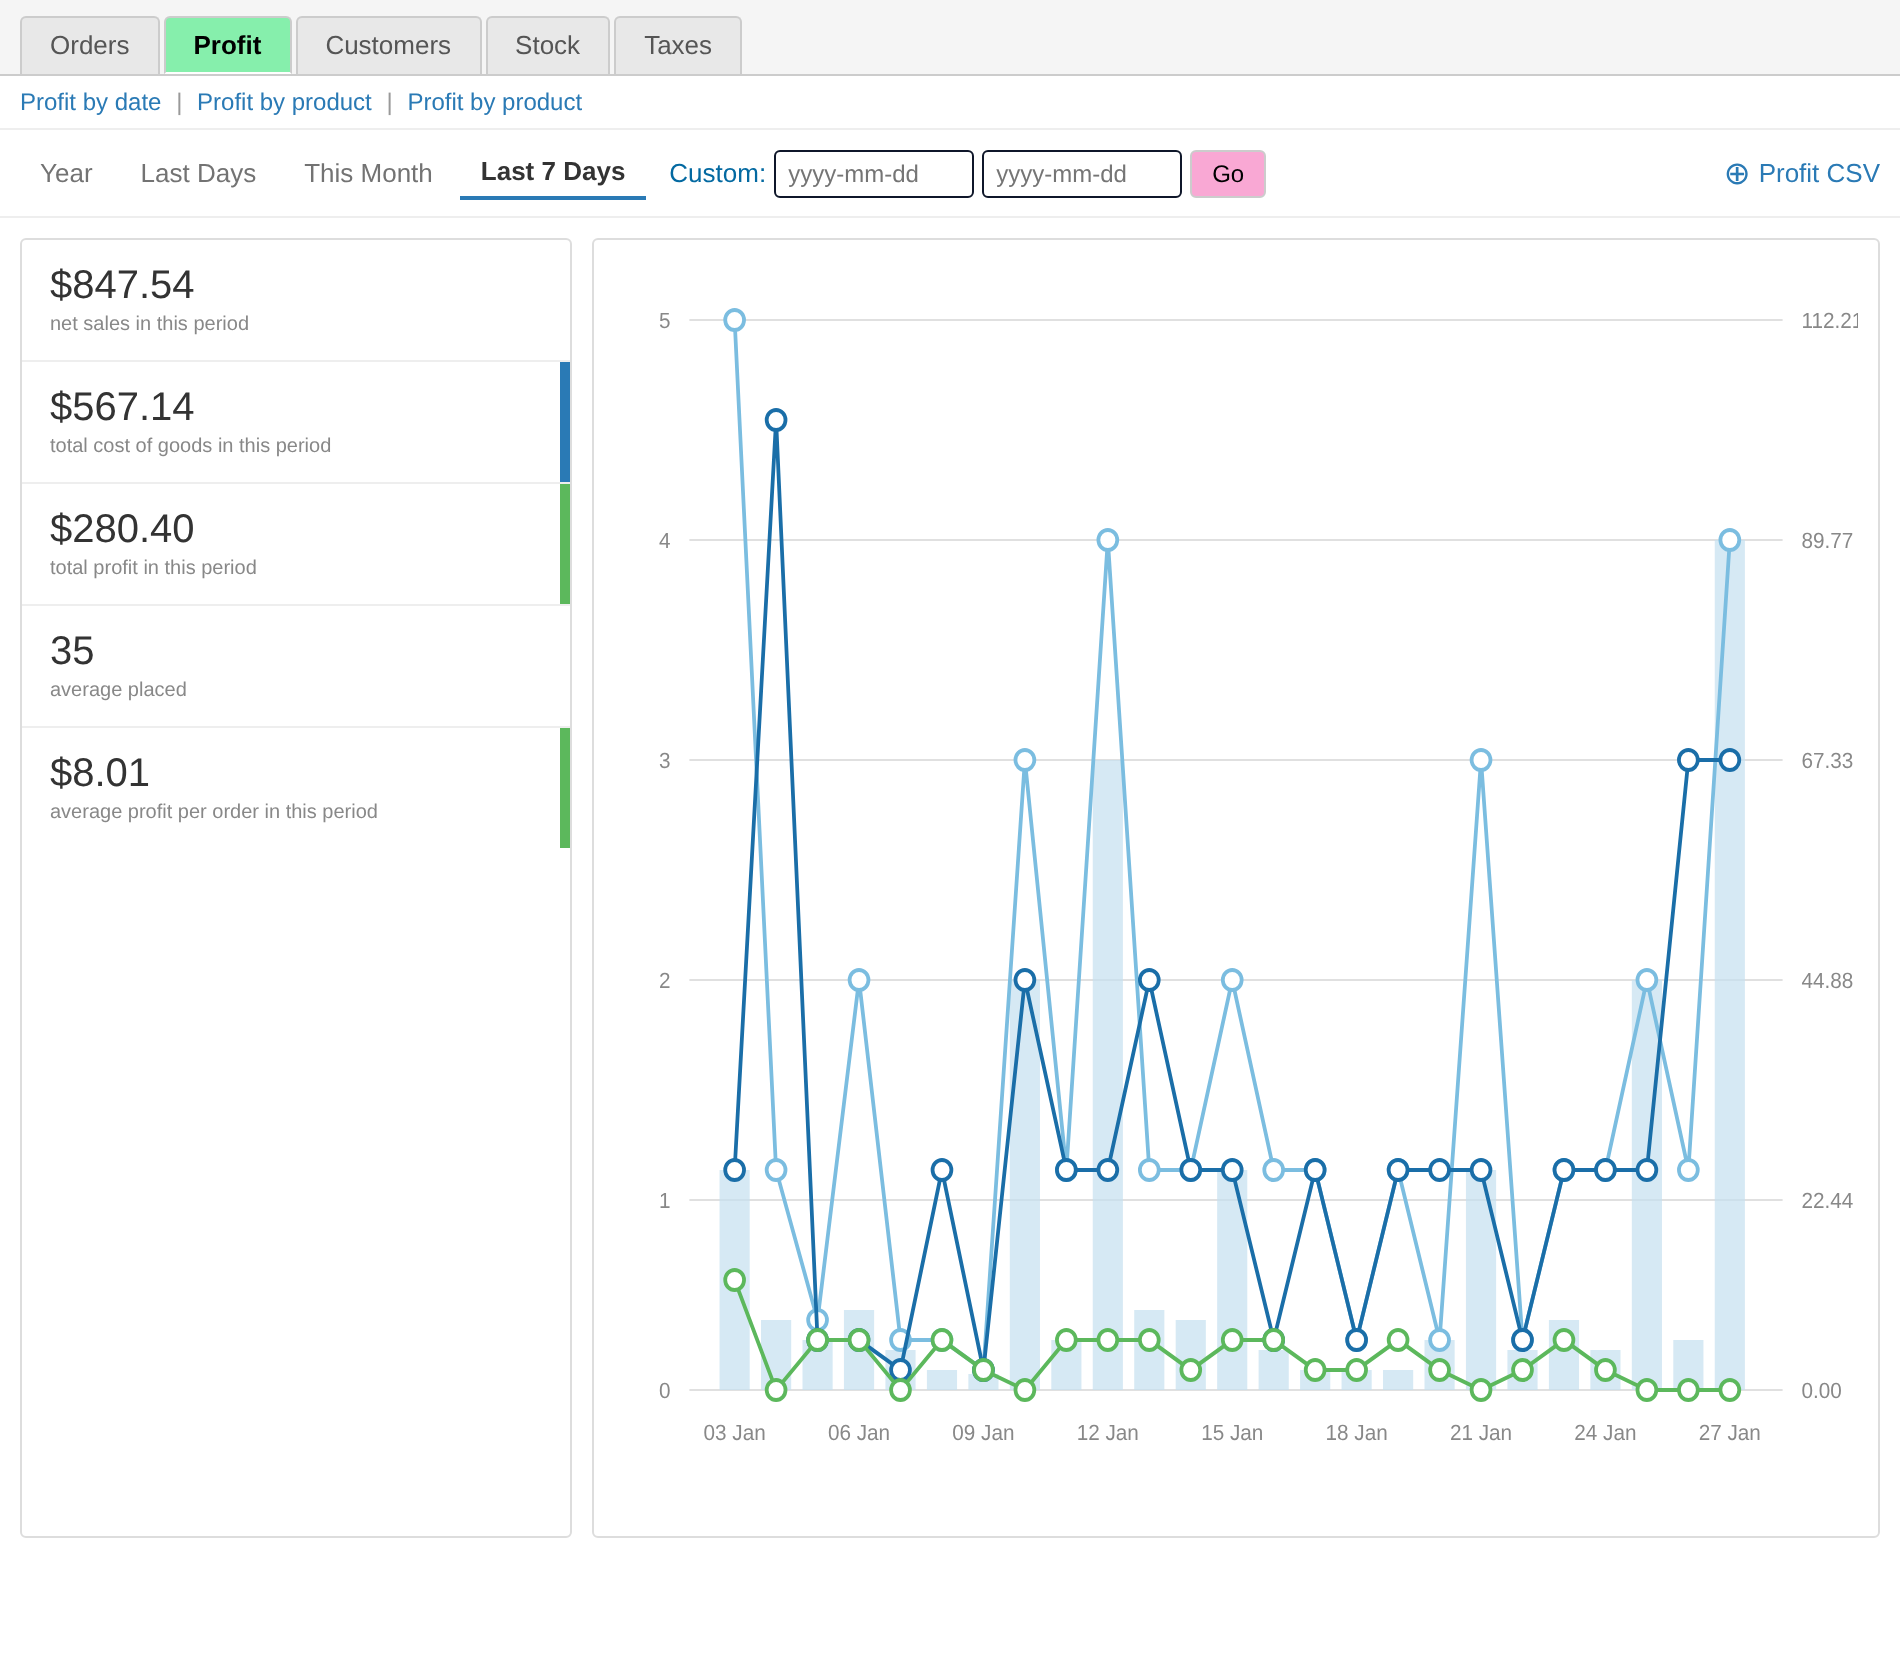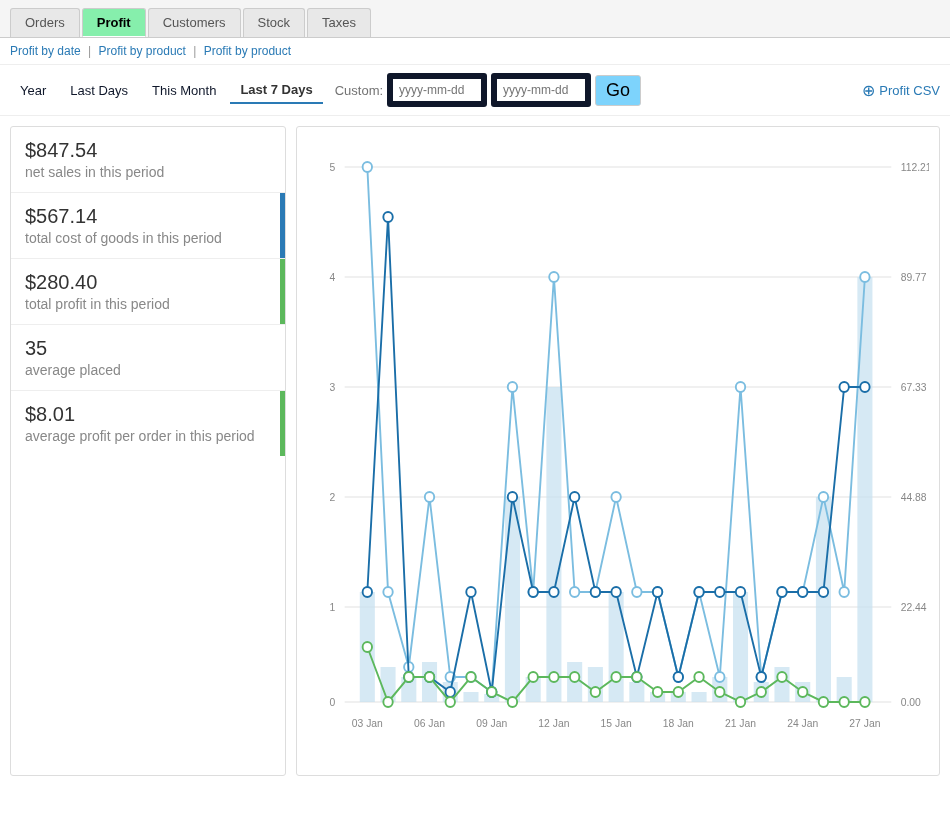--- a/index.html
+++ b/index.html
@@ -7,34 +7,34 @@
 
     .top-tabs { display: flex; border-bottom: 1px solid #ccc; padding: 8px 10px 0; background: #f5f5f5; }
     .top-tab { padding: 6px 14px; border: 1px solid #ccc; border-bottom: none; margin-right: 2px; background: #e8e8e8; cursor: pointer; font-size: 13px; color: #555; border-radius: 3px 3px 0 0; }
     .top-tab.active { background: #86efac; font-weight: bold; color: #000; border-bottom: 1px solid #fff; }
 
     .breadcrumb { padding: 6px 10px; font-size: 12px; color: #555; border-bottom: 1px solid #eee; }
     .breadcrumb a { color: #2a7ab5; text-decoration: none; text-align: center; }
     .breadcrumb span { color: #999; margin: 0 4px; }
 
     .filter-bar { display: flex; align-items: center; padding: 8px 10px; border-bottom: 1px solid #eee; gap: 4px; }
-    .filter-tab { padding: 5px 10px; font-size: 13px; cursor: pointer; color: #0f172a; background: none; border: none; font-weight: normal; }
+    .filter-tab { padding: 5px 10px; font-size: 13px; cursor: pointer; color: #737373; background: none; border: none; font-weight: normal; }
     .filter-tab.active { font-weight: bold; color: #333; text-decoration: none; border-bottom: 2px solid #2a7ab5; }
-    .custom-label { font-size: 13px; color: #737373; margin-left: 8px; }
-    .custom-input { border: 6px solid #0f172a; padding: 4px 6px; font-size: 12px; width: 100px; color: #aaa; border-radius: 3px; }
-    .go-btn { padding: 4px 10px; border: 1px solid #ccc; background: #7dd3fc; cursor: pointer; border-radius: 3px; font-size: 18px; }
+    .custom-label { font-size: 13px; color: #0369a1; margin-left: 8px; }
+    .custom-input { border: 1px solid #0f172a; padding: 4px 6px; font-size: 12px; width: 100px; color: #aaa; border-radius: 3px; }
+    .go-btn { padding: 4px 10px; border: 1px solid #ccc; background: #f9a8d4; cursor: pointer; border-radius: 3px; font-size: 12px; }
     .export-btn { margin-left: auto; display: flex; align-items: center; gap: 4px; color: #2a7ab5; cursor: pointer; font-size: 13px; background: none; border: none; }
 
     .main-content { display: flex; padding: 10px; gap: 10px; }
 
     .stats-panel { width: 276px; flex-shrink: 0; border: 1px solid #ddd; border-radius: 3px; overflow: hidden; }
     .stat-item { padding: 12px 14px; border-bottom: 1px solid #eee; position: relative; }
     .stat-item:last-child { border-bottom: none; }
     .stat-value { font-size: 20px; font-weight: 300; color: #333; }
-    .stat-label { font-size: 14px; color: #888; margin-top: 2px; }
+    .stat-label { font-size: 10px; color: #888; margin-top: 2px; }
     .stat-bar { position: absolute; right: 0; top: 0; bottom: 0; width: 5px; }
     .stat-bar.blue { background: #2a7ab5; }
     .stat-bar.green { background: #5cb85c; }
 
     .chart-area { flex: 1; border: 1px solid #ddd; border-radius: 3px; padding: 10px; position: relative; min-height: 650px; }
 
     svg.chart { width: 100%; height: 620px; }
   </style>
 </head>
 <body>

